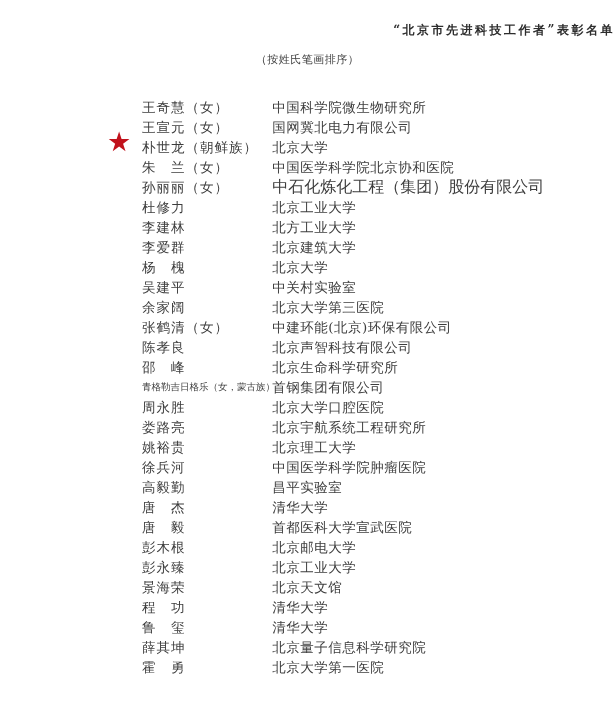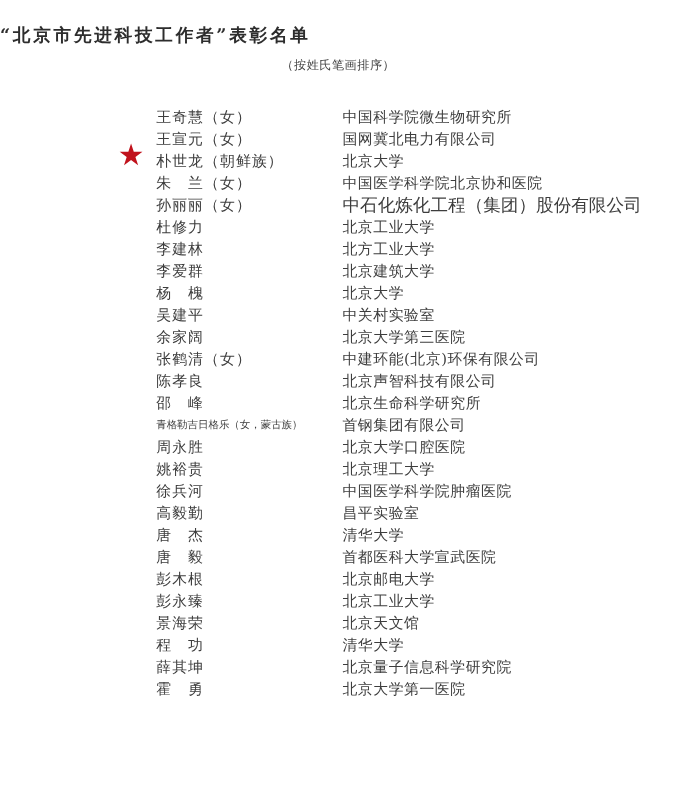--- a/index.html
+++ b/index.html
@@ -14,22 +14,22 @@
     background: #ffffff;
     overflow: hidden;
     font-family: "DejaVu Serif", "Liberation Serif", serif;
   }
   .doc-title {
     position: absolute;
     top: 22px;
     left: 0;
     right: 0;
     margin: 0;
-    text-align: left;
-    font-size: 16px;
+    text-align: right;
+    font-size: 12px;
     font-weight: bold;
     letter-spacing: 2.5px;
     color: #2d2d2d;
   }
   .doc-subtitle {
     position: absolute;
     top: 52px;
     left: 0;
     right: 0;
     text-align: center;
@@ -59,21 +59,20 @@
     overflow: visible;
   }
   .name.small {
     font-size: 9.5px;
     letter-spacing: 0;
   }
   .affil {
     display: inline-block;
     vertical-align: top;
     letter-spacing: 0.5px;
-    margin-left: 39px;
   }
   .affil.small {
     font-size: 16px;
     letter-spacing: 0;
   }
   .star {
     display: none;
     position: absolute;
     left: -35px;
     top: -9px;
@@ -168,20 +167,25 @@
     <span class="name small">青格勒吉日格乐（女，蒙古族）</span>
     <span class="affil">首钢集团有限公司</span>
   </div>
       <div class="row">
     
     <span class="name">周永胜</span>
     <span class="affil">北京大学口腔医院</span>
   </div>
       <div class="row">
     
+    <span class="name">娄路亮</span>
+    <span class="affil">北京宇航系统工程研究所</span>
+  </div>
+      <div class="row">
+    
     <span class="name">姚裕贵</span>
     <span class="affil">北京理工大学</span>
   </div>
       <div class="row">
     
     <span class="name">徐兵河</span>
     <span class="affil">中国医学科学院肿瘤医院</span>
   </div>
       <div class="row">
     
@@ -209,20 +213,25 @@
     <span class="affil">北京工业大学</span>
   </div>
       <div class="row">
     
     <span class="name">景海荣</span>
     <span class="affil">北京天文馆</span>
   </div>
       <div class="row">
     
     <span class="name">程　功</span>
+    <span class="affil">清华大学</span>
+  </div>
+      <div class="row">
+    
+    <span class="name">鲁　玺</span>
     <span class="affil">清华大学</span>
   </div>
       <div class="row">
     
     <span class="name">薛其坤</span>
     <span class="affil">北京量子信息科学研究院</span>
   </div>
       <div class="row">
     
     <span class="name">霍　勇</span>

